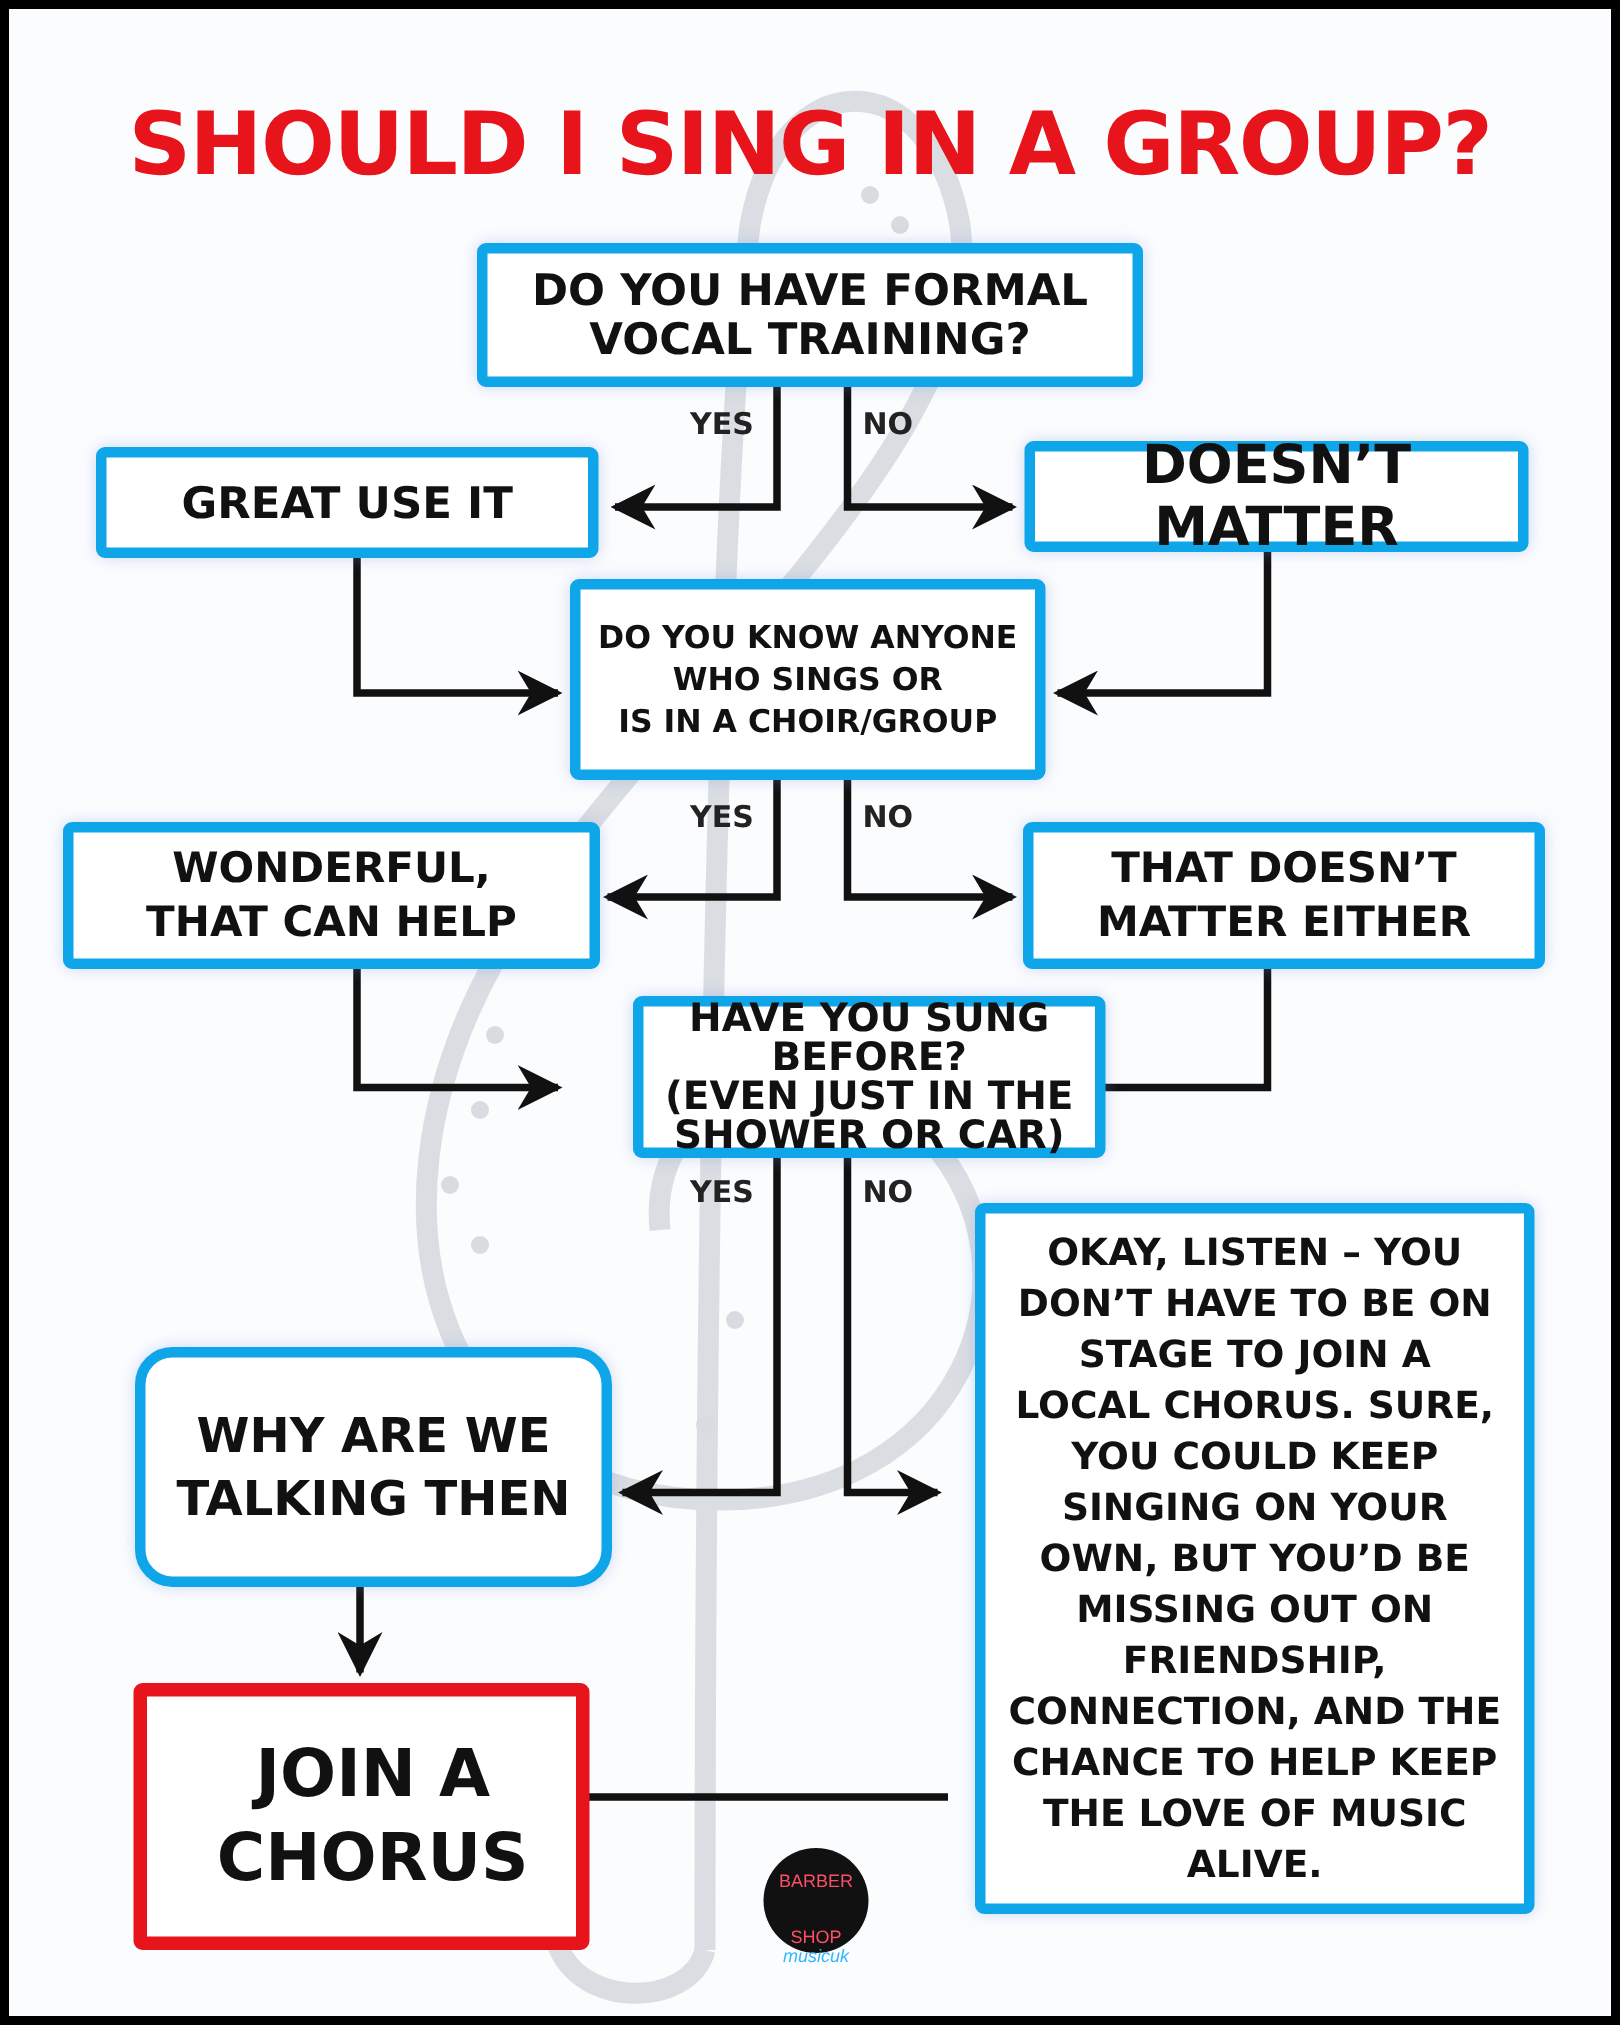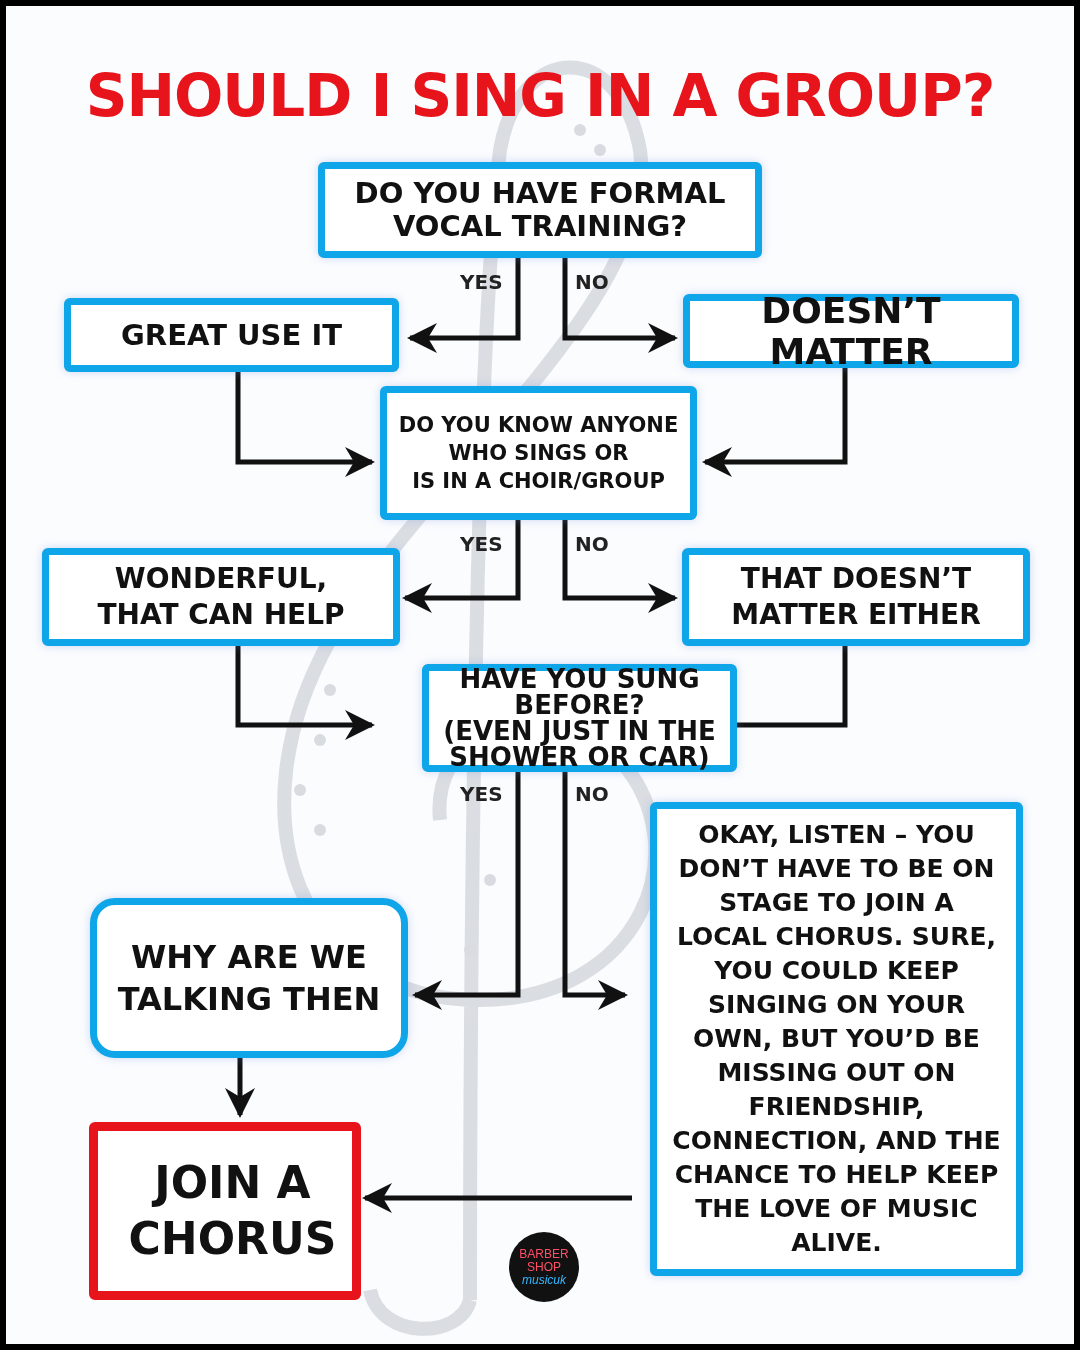--- a/index.html
+++ b/index.html
@@ -10,21 +10,21 @@
            font-weight:bold; font-size:58px; letter-spacing:-1px; }
   .box { position:absolute; background:#fff; border:7px solid #0ea5e9; border-radius:6px; box-sizing:border-box;
          display:flex; align-items:center; justify-content:center; text-align:center; color:#111;
          font-weight:bold; white-space:pre-line; box-shadow:0 0 10px rgba(120,150,220,0.35); }
   .box.red { border-color:#e8141b; border-width:9px; box-shadow:none; }
   .lbl { position:absolute; font-weight:bold; font-size:20px; color:#222; }
   svg.bg, svg.arrows { position:absolute; left:0; top:0; }
   .logo { position:absolute; left:509px; top:1232px; width:70px; height:70px; border-radius:50%;
           background:#111; display:flex; flex-direction:column; align-items:center; justify-content:center;
           font-size:12px; line-height:13px; font-family:"Liberation Sans", sans-serif; }
-  .logo .r { color:#ff4f66; }
+  .logo .r { color:#ff4f66;margin-top:24px; }
   .logo .b { color:#33b8ff; font-style:italic; font-size:12px; }
 </style>
 </head>
 <body>
 
 <div class="canvas"></div>
 
 <svg class="bg" width="1080" height="1350">
   <g fill="none" stroke="#cfd3d8" stroke-width="14" opacity="0.75">
     <path d="M470 1300 C470 1200 470 400 500 150 C520 40 620 40 640 150 C660 300 420 480 330 640 C230 820 300 1000 480 1000 C640 1000 700 850 620 760 C560 690 430 720 440 820"></path>
@@ -91,21 +91,21 @@
 YOU COULD KEEP
 SINGING ON YOUR
 OWN, BUT YOU’D BE
 MISSING OUT ON
 FRIENDSHIP,
 CONNECTION, AND THE
 CHANCE TO HELP KEEP
 THE LOVE OF MUSIC
 ALIVE.</div>
 
-<div class="box red" style="left:89px;top:1122px;width:272px;height:178px;font-size:44px;line-height:56px;padding-left:15px;">JOIN A
+<div class="box red" style="left:89px;top:1122px;width:304px;height:178px;font-size:44px;line-height:56px;padding-left:15px;">JOIN A
 CHORUS</div>
 
 <div class="lbl" style="left:460px;top:270px;">YES</div>
 <div class="lbl" style="left:575px;top:270px;">NO</div>
 <div class="lbl" style="left:460px;top:532px;">YES</div>
 <div class="lbl" style="left:575px;top:532px;">NO</div>
 <div class="lbl" style="left:460px;top:782px;">YES</div>
 <div class="lbl" style="left:575px;top:782px;">NO</div>
 
 <div class="logo">

